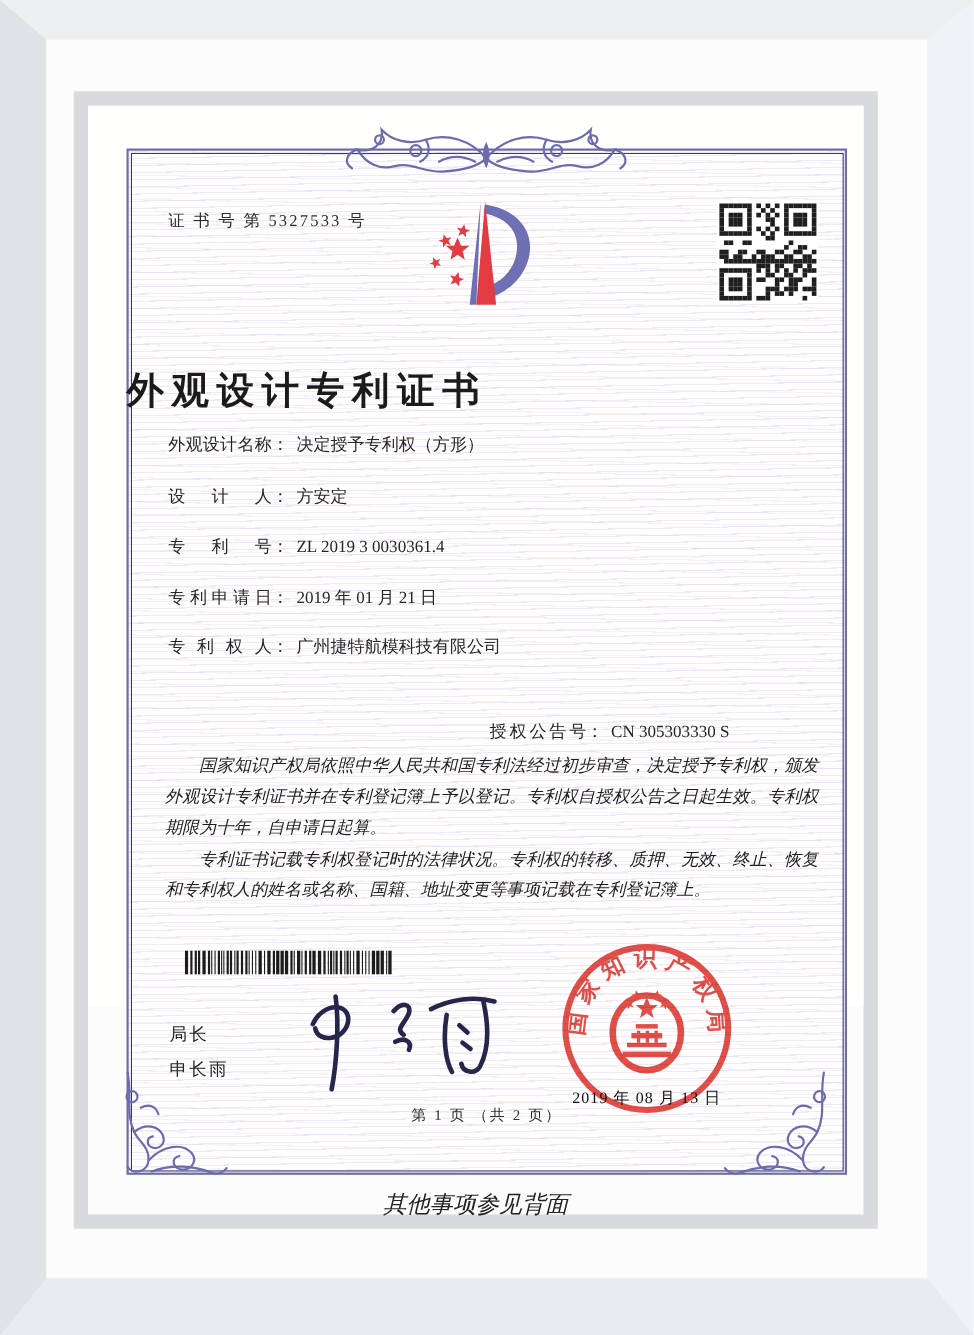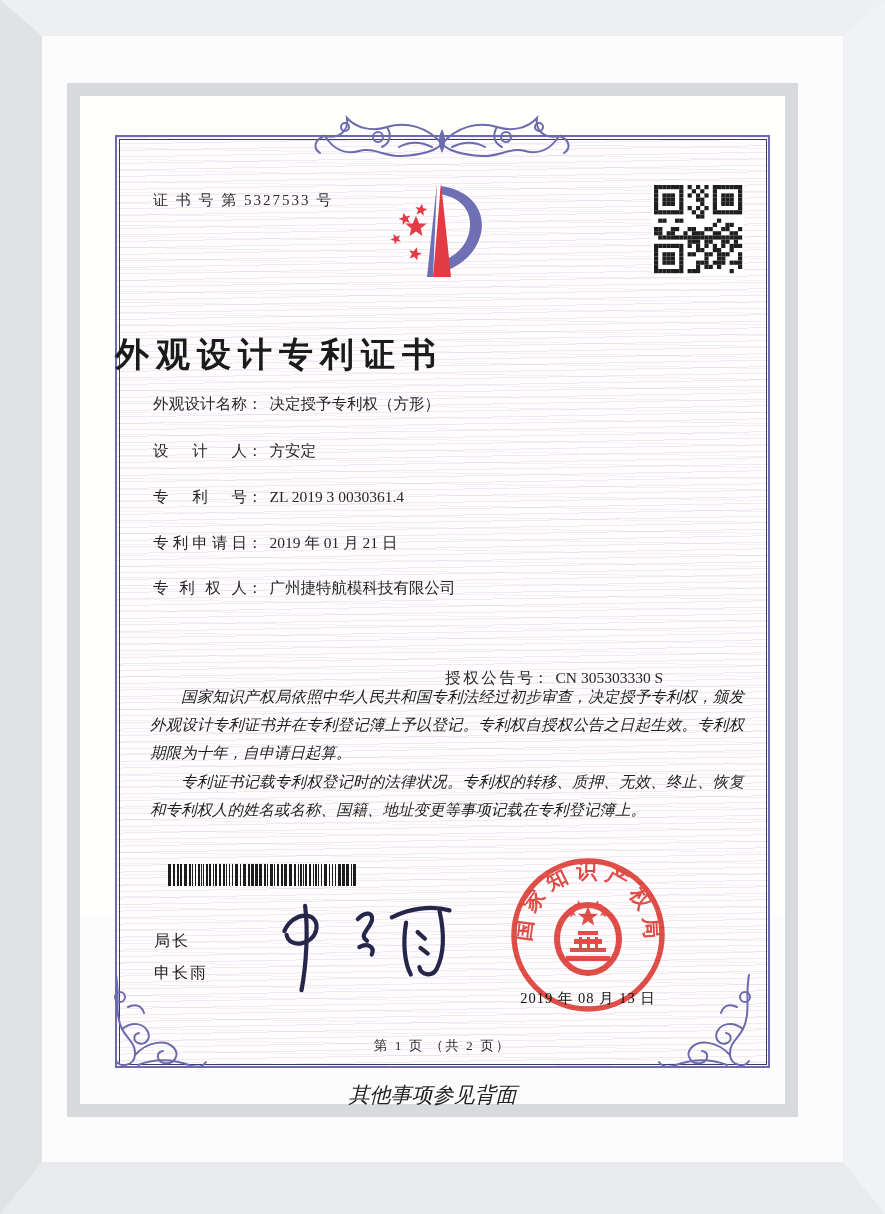--- a/index.html
+++ b/index.html
@@ -36,21 +36,21 @@
     font-style:italic;color:#1d1d1d;text-align:justify;}
   .paras p{text-indent:2em;}
   .director{left:74px;top:828px;font-size:16px;letter-spacing:2px;line-height:32px;color:#222;}
   .director span{display:block;}
   .seal-svg{left:428px;top:756px;mix-blend-mode:multiply;opacity:.92;}
   .seal-stroke{stroke:var(--seal-red);fill:none;}
   .seal-fill rect{fill:var(--seal-red);}
   .seal-text{fill:var(--seal-red);font-family:"Liberation Serif",serif;font-weight:bold;}
   .seal-date{left:420px;top:892px;width:176px;text-align:center;font-size:14.5px;color:#101010;
     letter-spacing:1px;white-space:nowrap;}
-  .page-number{left:35px;top:940px;width:655px;text-align:center;font-size:13.5px;
+  .page-number{left:35px;top:908px;width:655px;text-align:center;font-size:13.5px;
     letter-spacing:2px;color:#2d2d2d;font-family:Liberation Serif, serif;}
   .back-note{left:0;top:984px;width:705px;text-align:center;font-size:21px;font-style:italic;color:#222;}
   .sig-svg path{stroke:#26264a;fill:none;stroke-width:4.2px;stroke-linecap:round;stroke-linejoin:round;}
   #qr-mods rect{fill:#1f1f1f;}
   #bc-bars rect{fill:#1c1c1c;}
 </style>
 </head>
 <body>
 
 <div class="stage">
@@ -344,21 +344,21 @@
     </div>
     <div class="abs field" style="top:390px">
       <span class="flabel">专利号</span><span>：</span><span class="fvalue">ZL 2019 3 0030361.4</span>
     </div>
     <div class="abs field" style="top:436px">
       <span class="flabel">专利申请日</span><span>：</span><span class="fvalue">2019 年 01 月 21 日</span>
     </div>
     <div class="abs field" style="top:481px">
       <span class="flabel">专利权人</span><span>：</span><span class="fvalue">广州捷特航模科技有限公司</span>
     </div>
-    <div class="abs field" style="top:571px;left:365px">
+    <div class="abs field" style="top:558px;left:365px">
       <span class="flabel" style="width:88px">授权公告号</span><span>：</span><span class="fvalue">CN 305303330 S</span>
     </div>
 
     <div class="abs paras">
       <p>国家知识产权局依照中华人民共和国专利法经过初步审查，决定授予专利权，颁发外观设计专利证书并在专利登记簿上予以登记。专利权自授权公告之日起生效。专利权期限为十年，自申请日起算。</p>
       <p>专利证书记载专利权登记时的法律状况。专利权的转移、质押、无效、终止、恢复和专利权人的姓名或名称、国籍、地址变更等事项记载在专利登记簿上。</p>
     </div>
 
     <svg class="abs" style="left:88px;top:767px;" width="192" height="22" viewBox="0 0 192 22">
       <g id="bc-bars">

